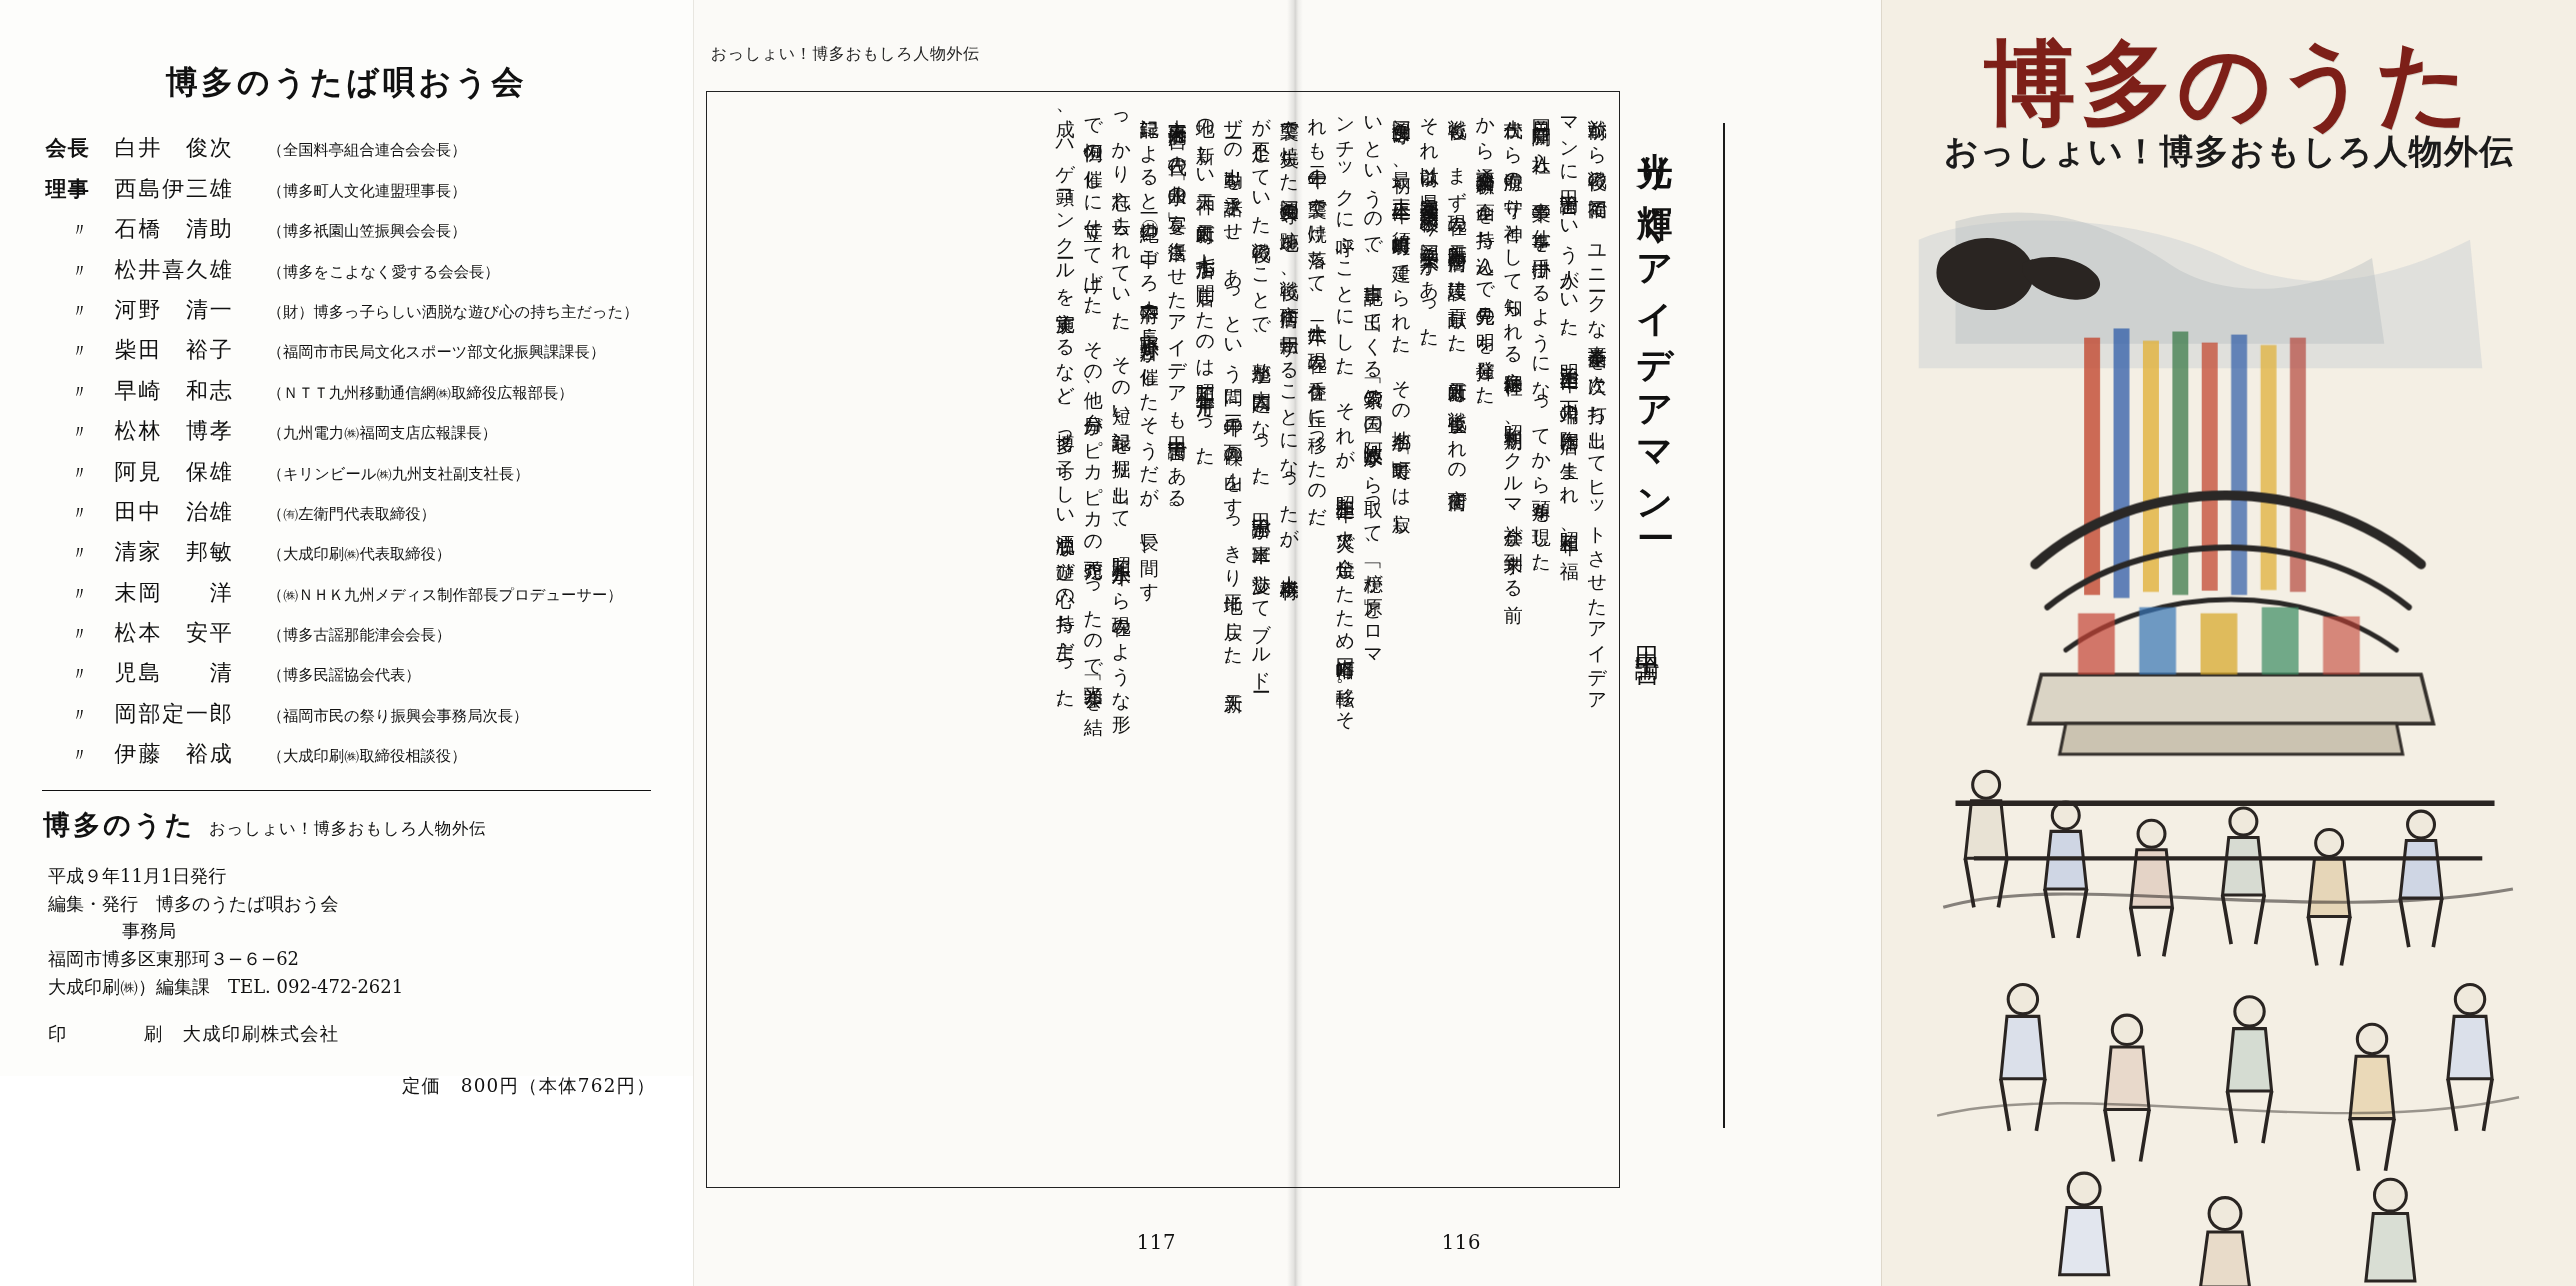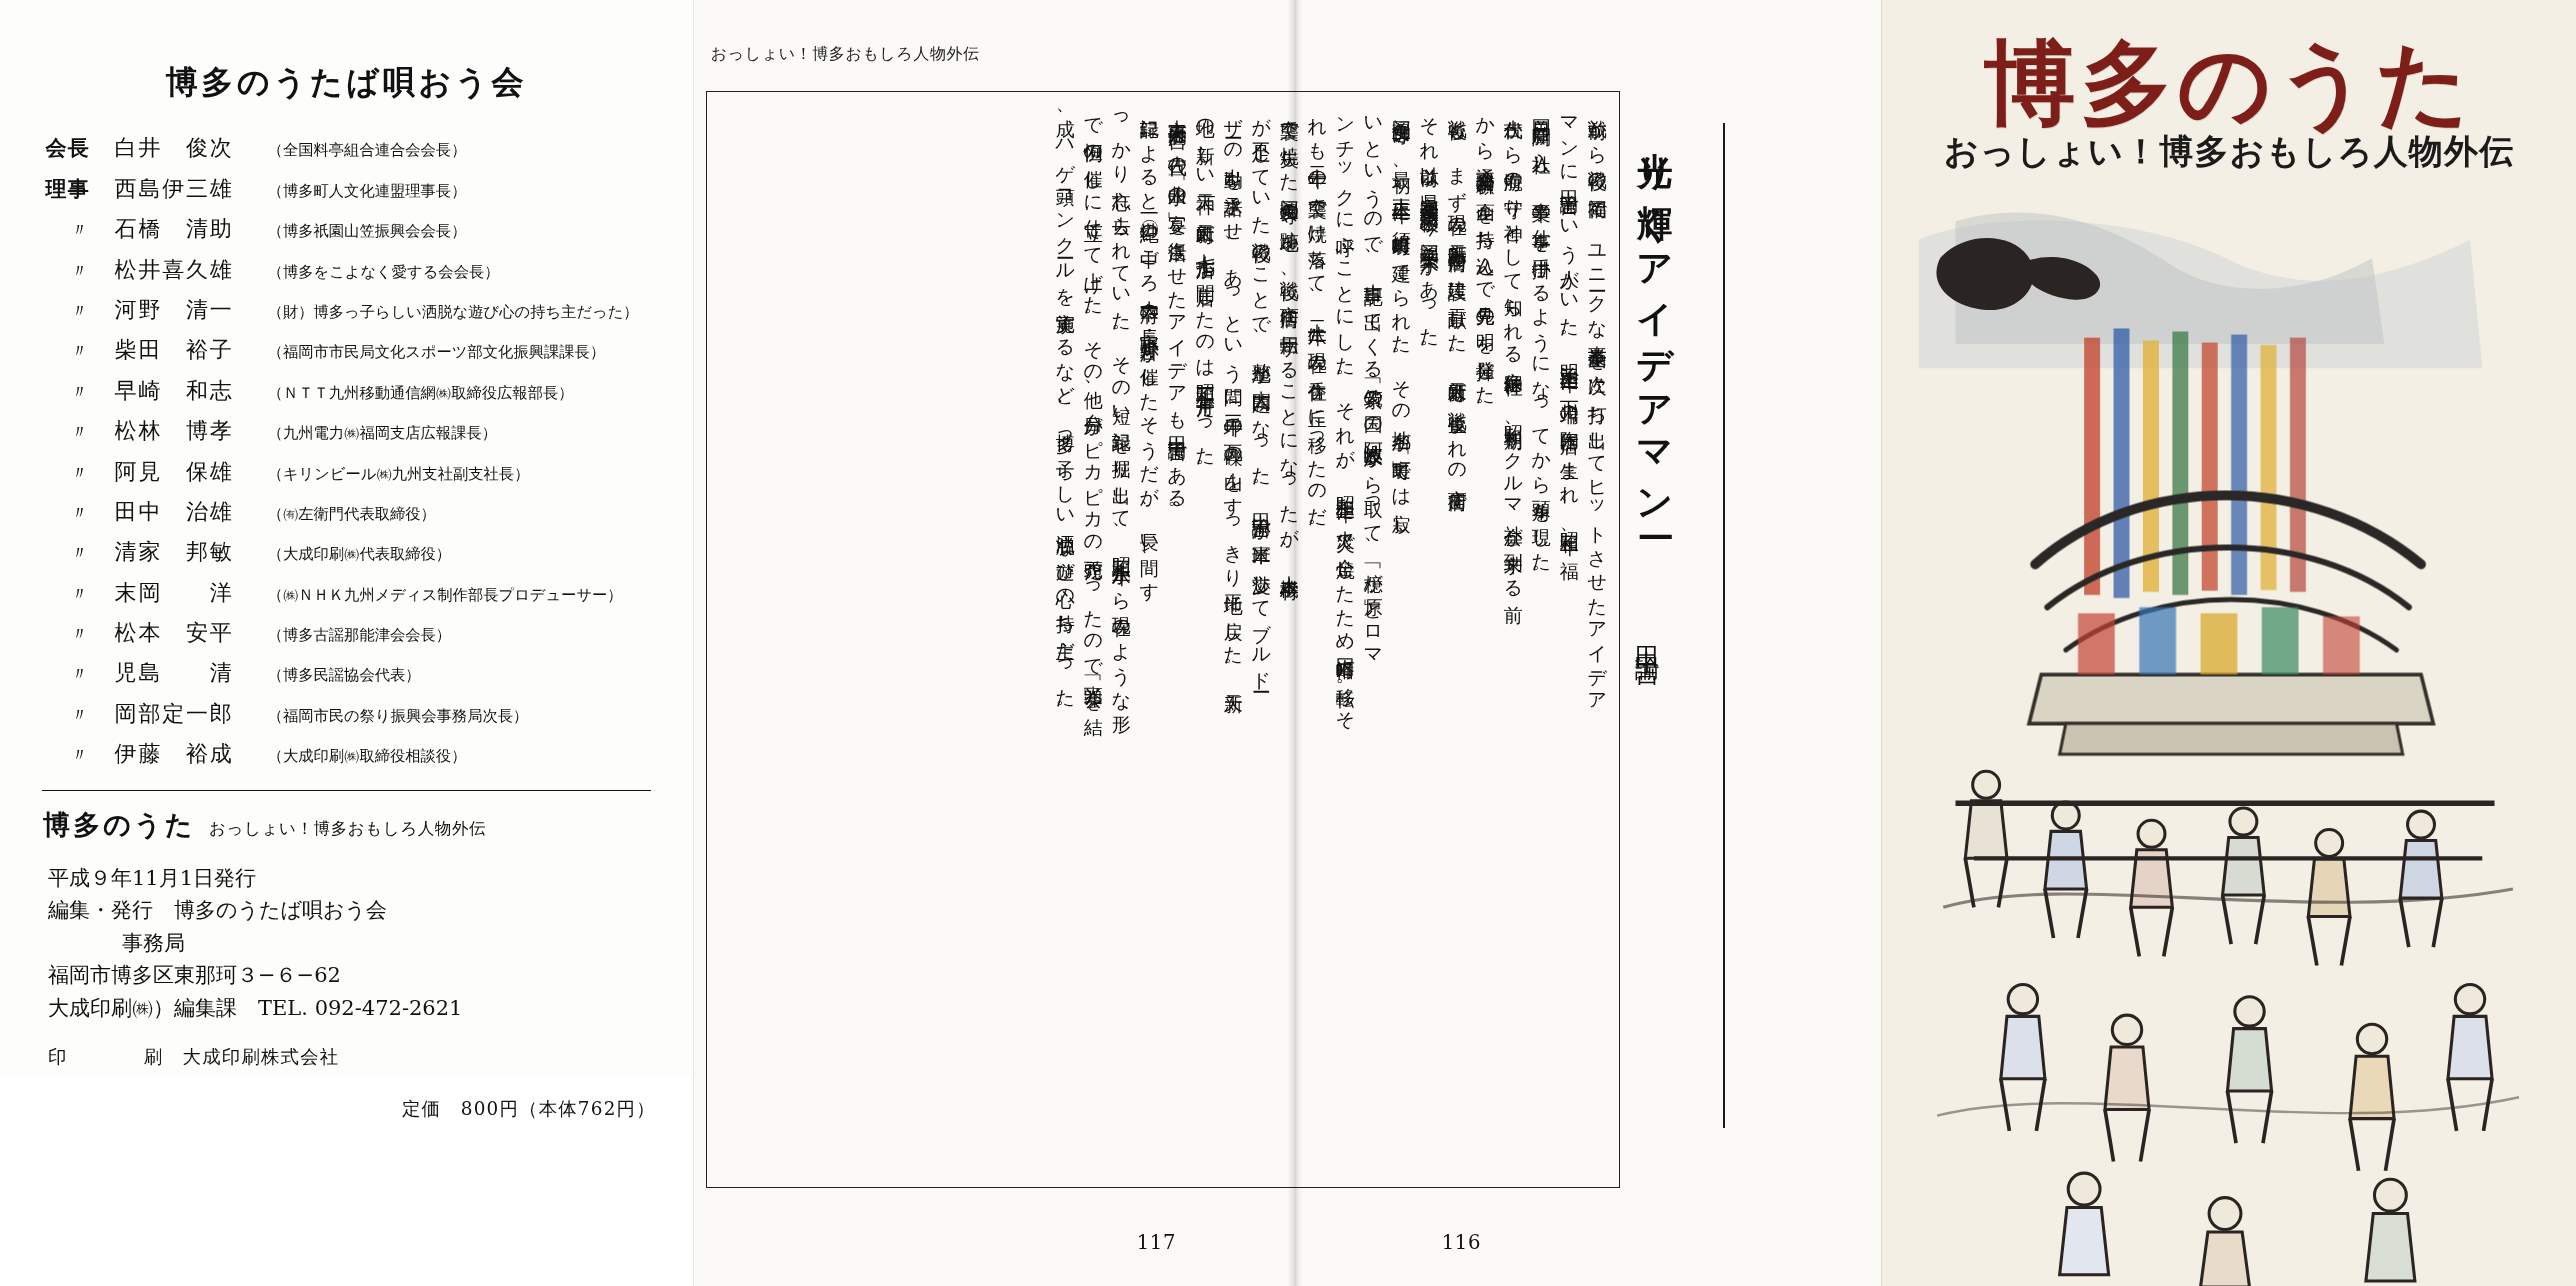--- a/index.html
+++ b/index.html
@@ -92,21 +92,21 @@
     font-family: "DejaVu Serif", serif;
   }
   .imprint-head .sub {
     font-size: 16.5px;
     margin-left: 13.5px;
     letter-spacing: 0.6px;
     font-family: "DejaVu Serif", serif;
   }
   .imprint-lines {
     margin-left: 11px;
-    font-size: 21px;
+    font-size: 18px;
     line-height: 1.55;
     font-family: "DejaVu Serif", serif;
   }
   .imprint-lines .indent1 { margin-left: 0px; }
   .imprint-lines .indent2 { margin-left: 74px; }
   .imprint-lines .indent3 { }
   .imprint-print {
     margin: 19.6px 0 0 11px;
     font-size: 18.4px;
     letter-spacing: 1.2px;

